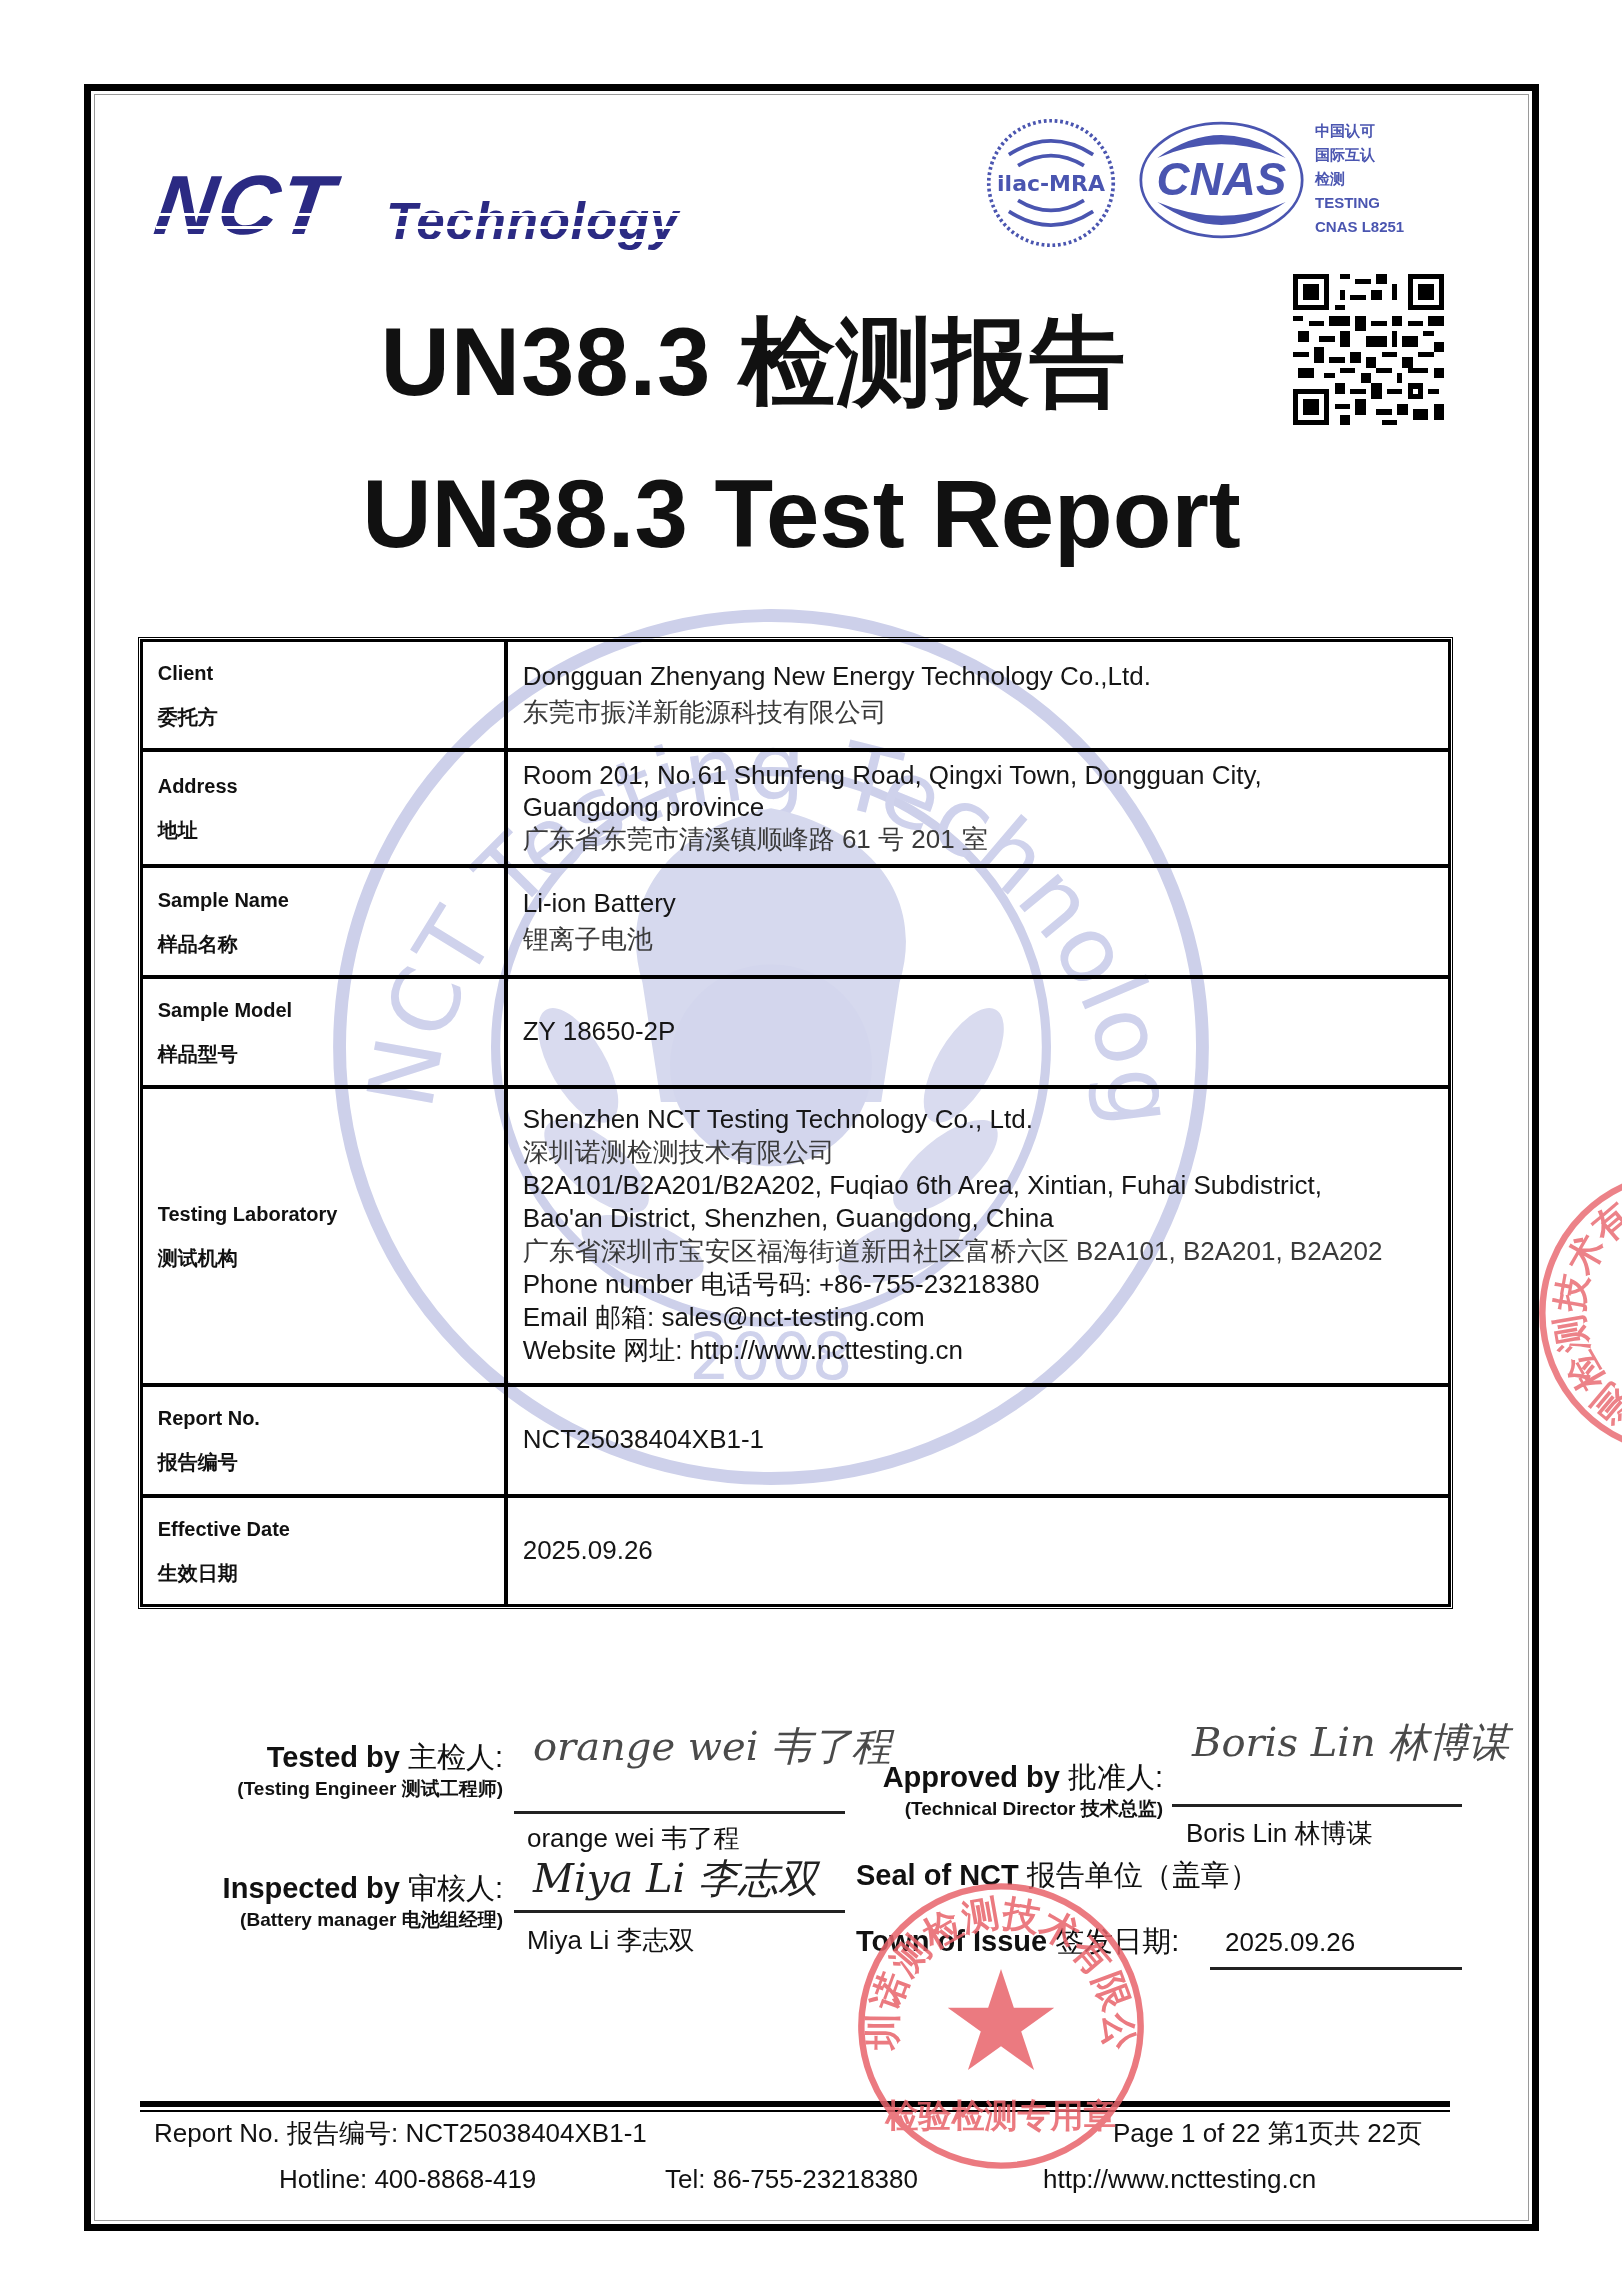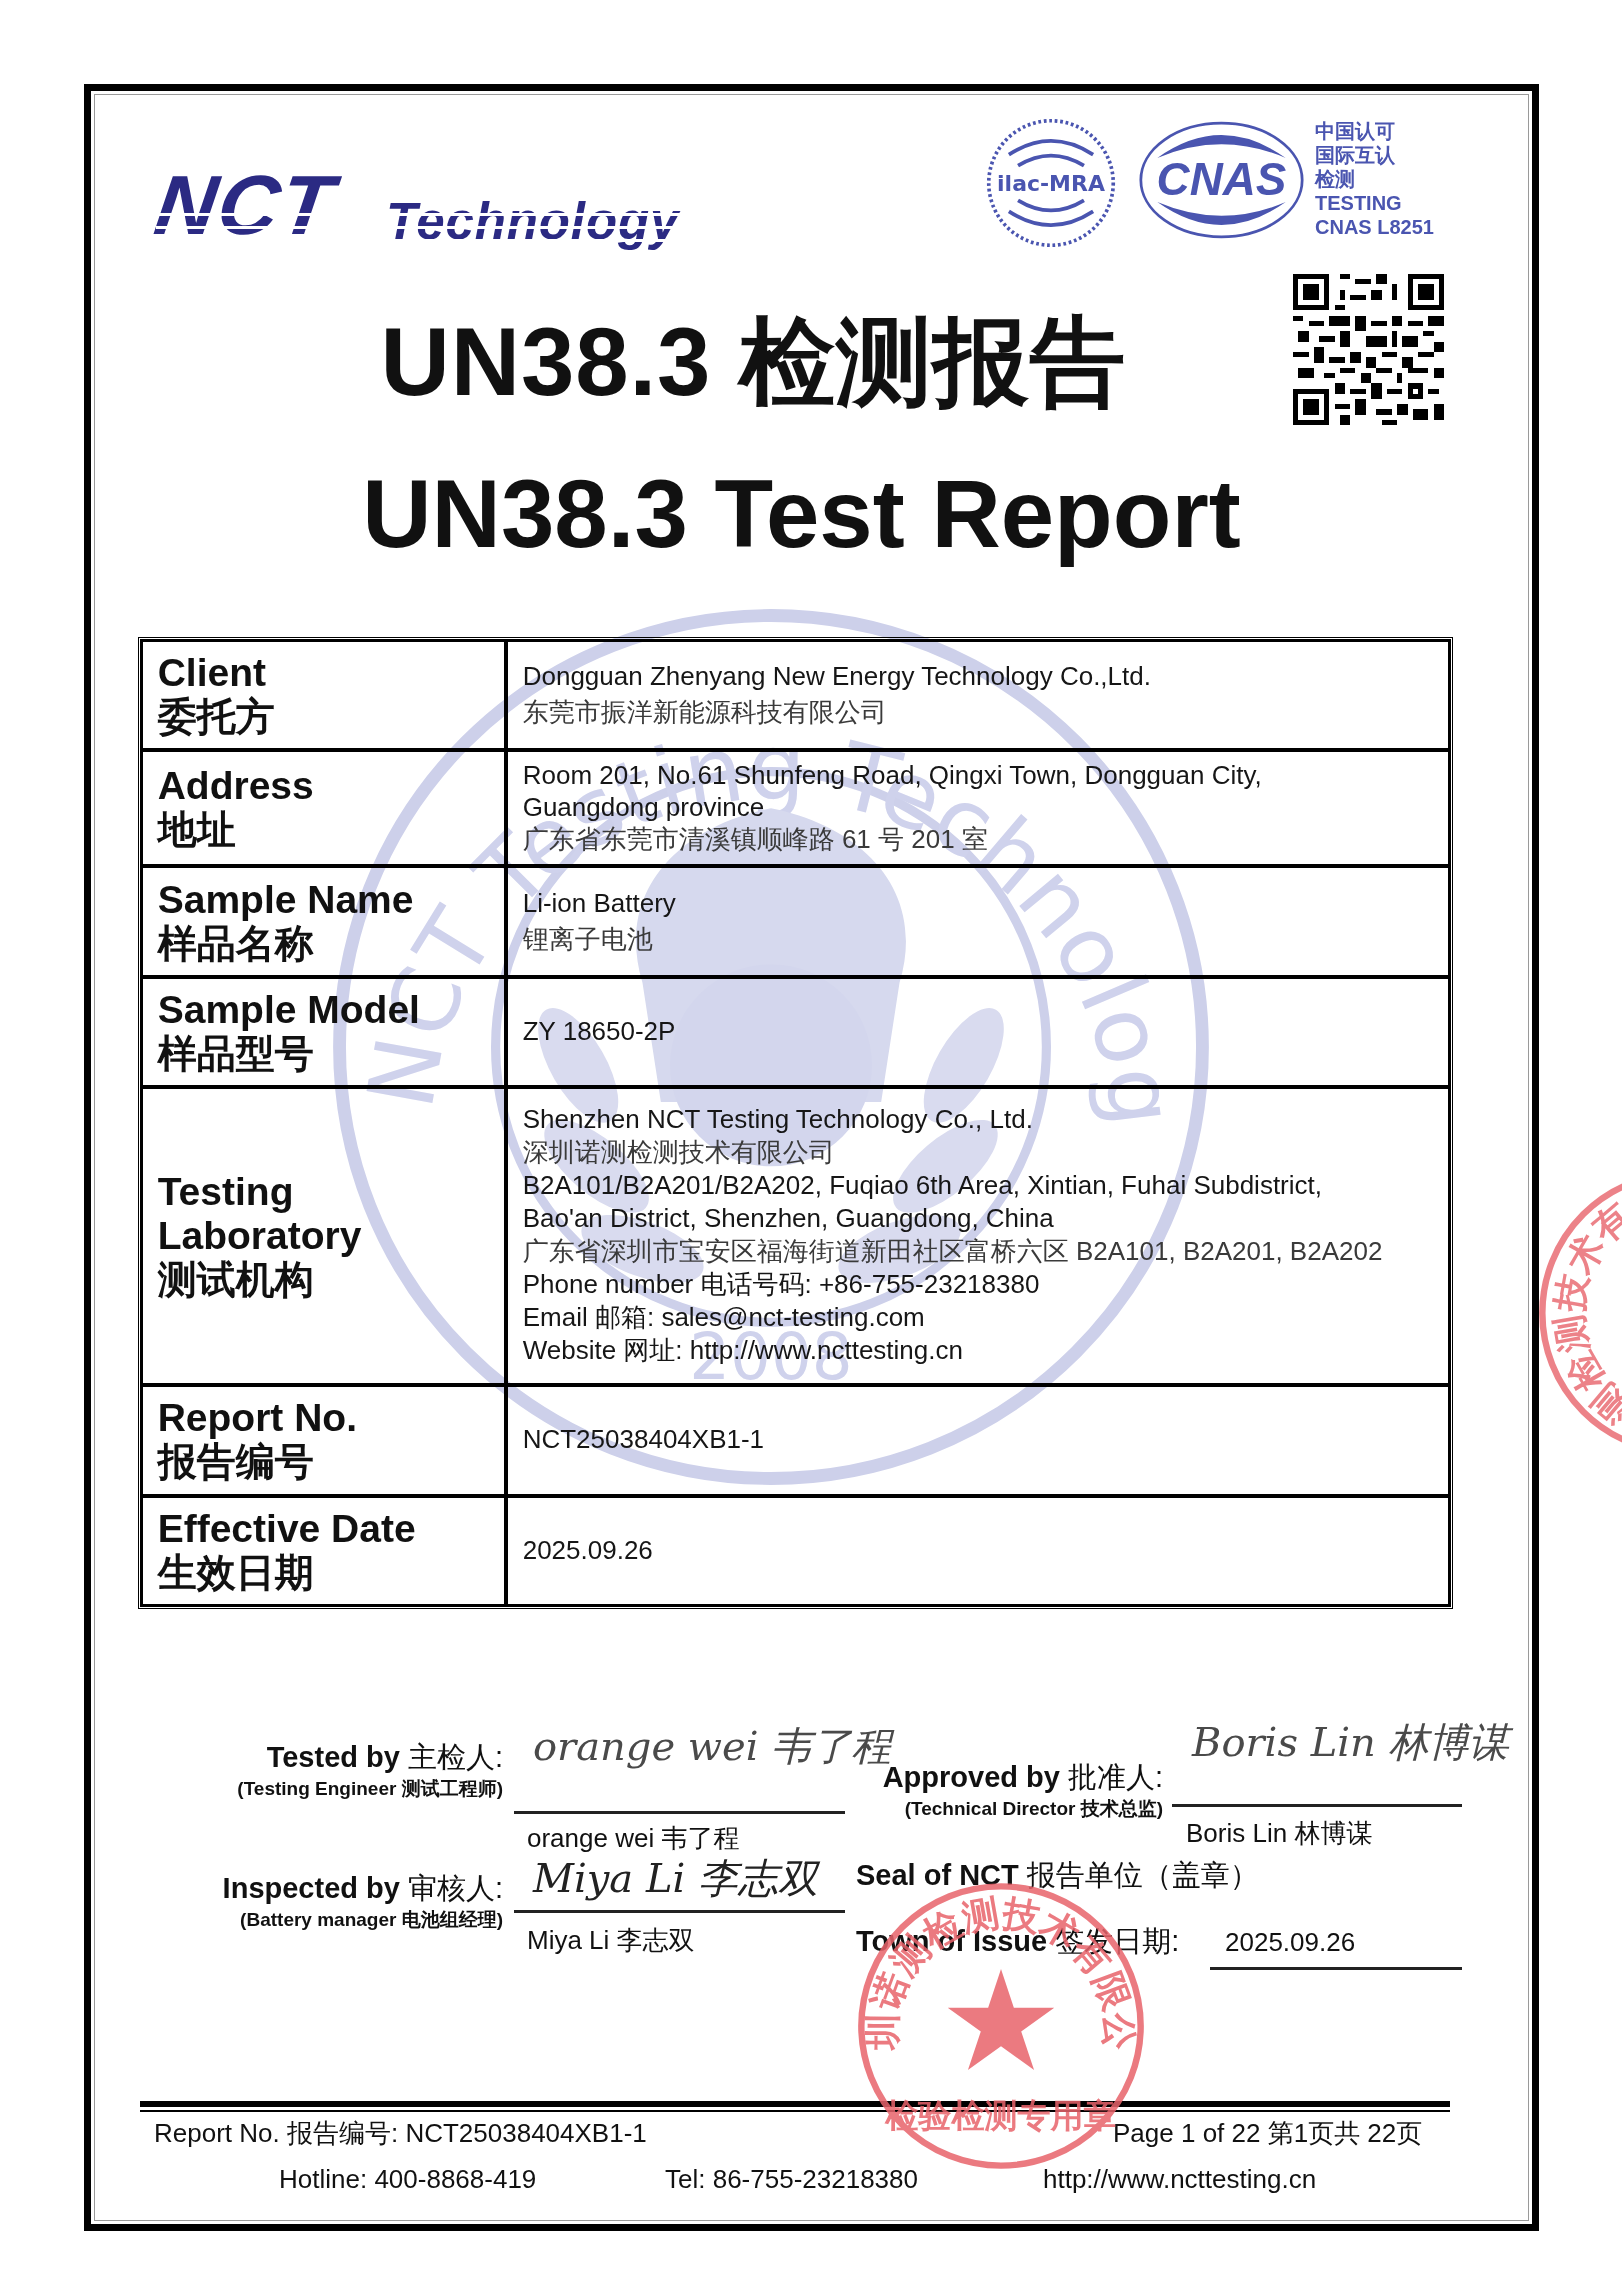--- a/index.html
+++ b/index.html
@@ -38,21 +38,21 @@
     background: repeating-linear-gradient(to bottom, transparent 0 10px, #fff 10px 13px);
     background-position: 0 40px; background-repeat: no-repeat; background-size: 100% 55px;
     mix-blend-mode: normal; pointer-events: none;
   }
 
   
   .ilac { position: absolute; left: 986px; top: 118px; width: 130px; height: 130px; z-index: 2; }
   .cnas { position: absolute; left: 1139px; top: 121px; width: 165px; height: 118px; z-index: 2; }
   .cnas-text {
     position: absolute; left: 1315px; top: 119px; z-index: 2;
-    font-size: 20px; font-weight: 700; color: #4a55b0; line-height: 24px;
+    font-size: 15px; font-weight: 700; color: #4a55b0; line-height: 24px;
   }
   .qr { position: absolute; left: 1293px; top: 274px; width: 151px; height: 151px; z-index: 2; }
 
   
   .title-cn {
     position: absolute; left: 0; width: 1623px; top: 307px; text-align: center; z-index: 2;
     font-size: 96px; font-weight: 700; line-height: 110px; letter-spacing: 0.9px; padding-right: 116px;
   }
   .title-en {
     position: absolute; left: 0; width: 1623px; top: 459px; text-align: center; z-index: 2;
@@ -62,21 +62,21 @@
   
   .info-table {
     position: absolute; left: 138px; top: 637px; width: 1315px; z-index: 2;
     border-collapse: separate; border-spacing: 0;
     border: 2.8px double #000; border-width: 3.7px;
   }
   .info-table td {
     border: 2.8px double #000; vertical-align: middle;
   }
   .info-table td.label {
-    width: 365px; padding: 9.2px 14.7px; font-size: 39px; line-height: 44px; font-weight: 700;
+    width: 365px; padding: 9.2px 14.7px; font-size: 20px; line-height: 44px; font-weight: 700;
   }
   .info-table td.label .cn { font-weight: 700; }
   .info-table td.val {
     padding: 5.5px 14.7px 7.3px 14.7px; font-size: 26px; line-height: 36px; color: #161616;
   }
   .info-table td.val .cn { color: #3a3a3a; }
   .info-table td.conclusion {
     padding: 9.2px 14.7px; font-size: 28.5px; line-height: 44px; font-weight: 700;
   }
 

